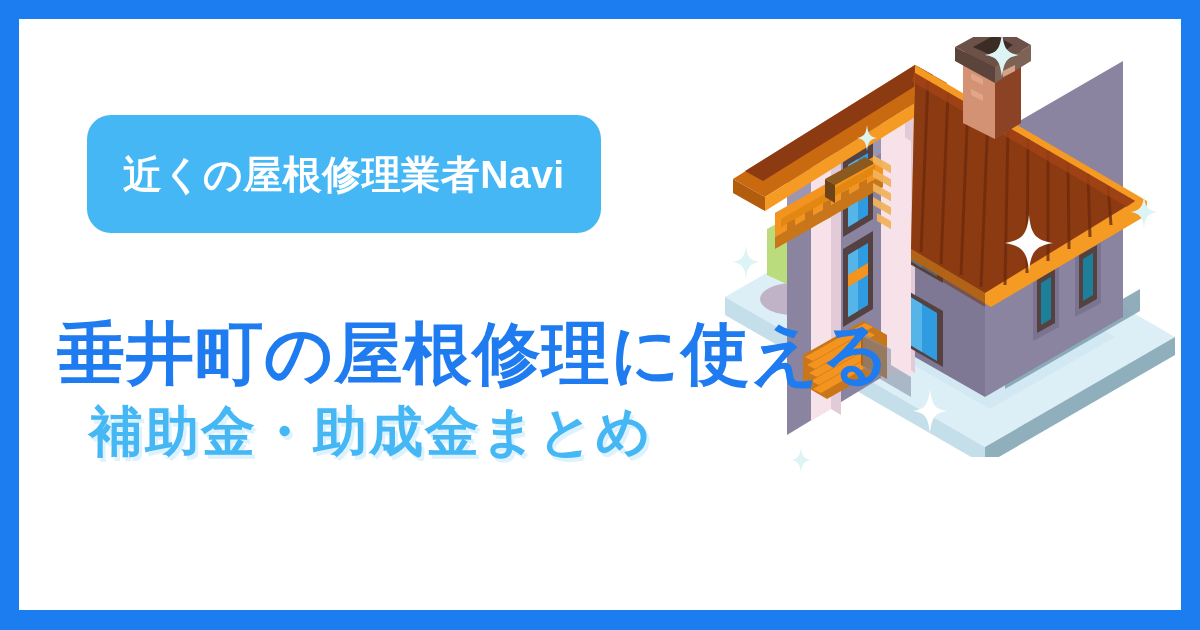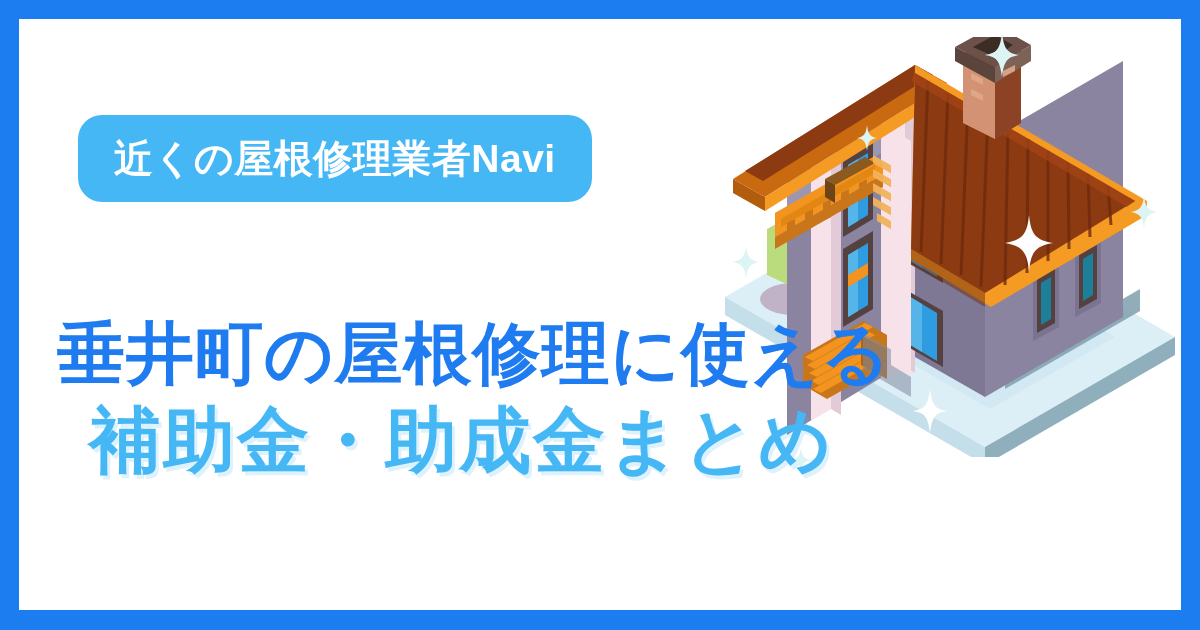--- a/index.html
+++ b/index.html
@@ -15,22 +15,22 @@
     padding:19px 19px 20px 19px;
   }
   #card-inner{
     position:relative;width:100%;height:100%;
     background:#FFFFFF;
     overflow:hidden;
   }
 
   
   .badge{
-    position:absolute;left:59px;top:96px;
-    height:87px;
+    position:absolute;left:68px;top:96px;
+    height:118px;
     display:flex;align-items:center;justify-content:center;
     padding:0 36px;
     background:#45B7F5;
     border-radius:24px;
     box-sizing:border-box;
   }
   .badge-label{
     color:#FFFFFF;
     font-size:39px;
     font-weight:bold;
@@ -44,21 +44,21 @@
   .hl-line1{
     position:absolute;left:38px;top:300px;
     color:#1F7BF0;
     font-size:68px;font-weight:bold;
     letter-spacing:1px;line-height:1;
     white-space:nowrap;
   }
   .hl-line2{
     position:absolute;left:70px;top:385px;
     color:#45B7F5;
-    font-size:72px;font-weight:bold;
+    font-size:54px;font-weight:bold;
     letter-spacing:2px;line-height:1;
     white-space:nowrap;
     text-shadow:3px 4px 0 rgba(69,183,245,0.18);
   }
 
   
   .sparkle{
     position:absolute;
     pointer-events:none;
   }

